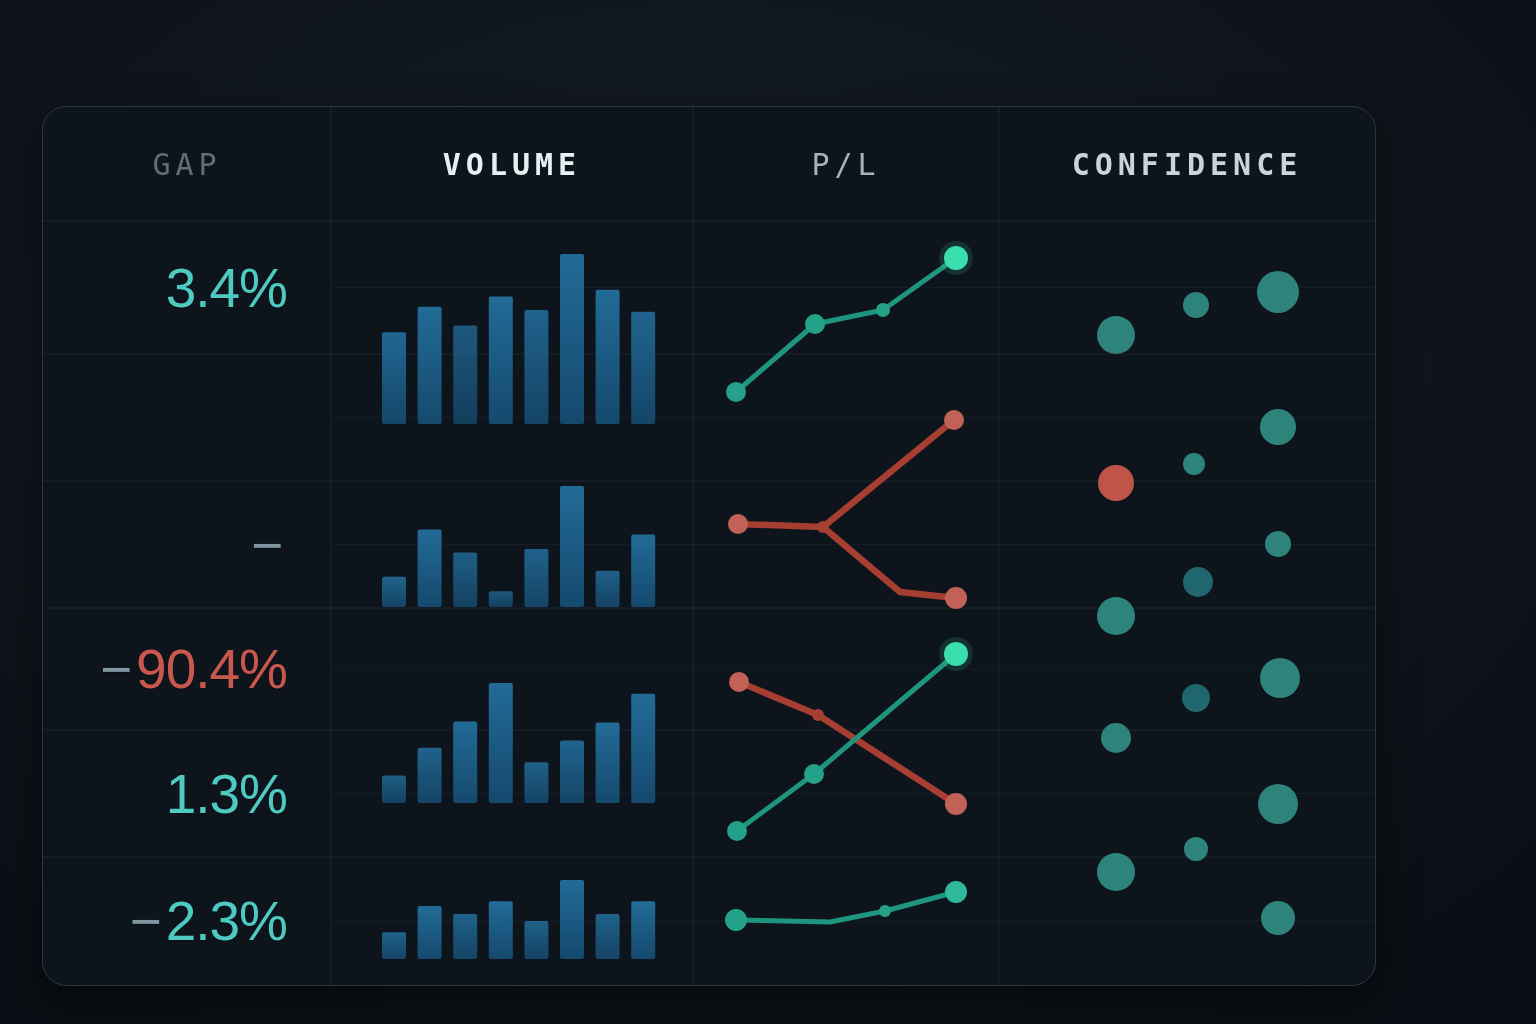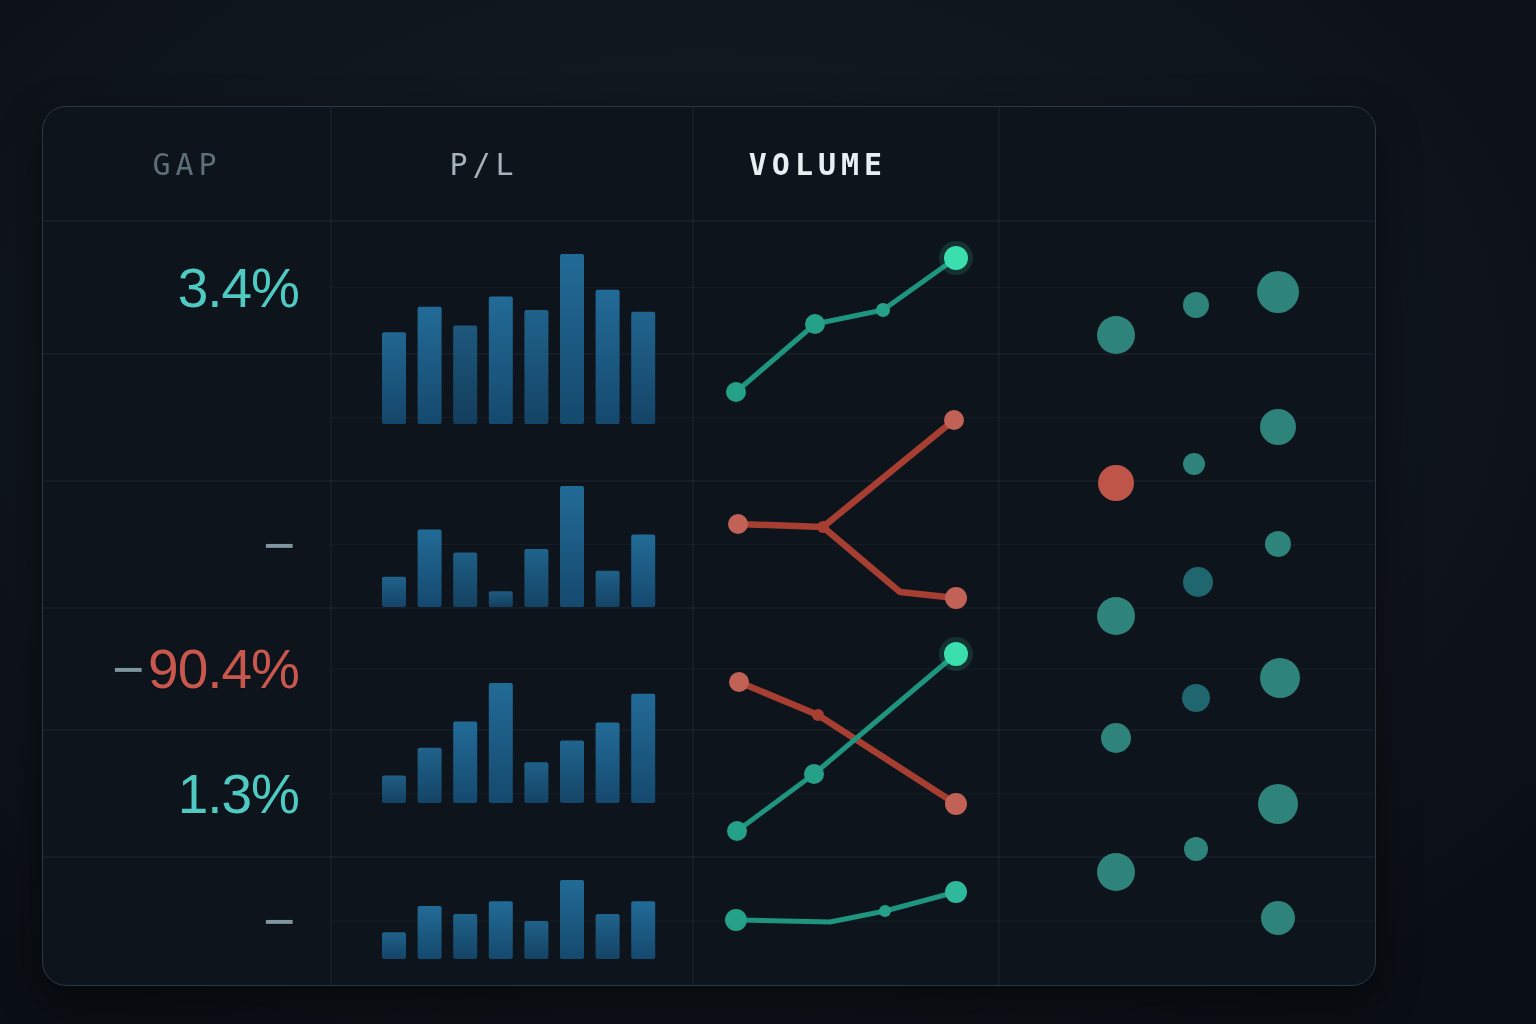--- a/index.html
+++ b/index.html
@@ -21,21 +21,21 @@
   .header{position:absolute;top:0;left:0;height:114px;display:flex}
   .hcell{
     display:flex;align-items:center;justify-content:center;
     font-family:"DejaVu Sans Mono", monospace;
     font-size:30px;letter-spacing:5px;
   }
   .h-gap{width:288px;color:#5f6e79;font-weight:400}
   .h-volume{width:362px;color:#e6eff1;font-weight:700}
   .h-pl{width:306px;color:#a6b3bb;font-weight:400}
   .h-confidence{width:376px;color:#c9d5d9;font-weight:700}
-  #gap-rows{position:absolute;left:12px;top:0;width:288px;height:878px}
+  #gap-rows{position:absolute;left:0;top:0;width:288px;height:878px}
   .gap-cell{
     position:absolute;left:0;width:288px;
     display:flex;align-items:center;justify-content:flex-end;
     padding-right:44px;box-sizing:border-box;
     font-family:"Liberation Sans", sans-serif;
     font-size:55px;letter-spacing:-1px;
     text-shadow:0 1px 0 rgba(0,0,0,.35);
   }
   .gap-cell.teal{color:#4fcac2}
   .gap-cell.red{color:#c8584e}
@@ -138,37 +138,39 @@
       <circle cx="1153" cy="591" r="14" fill="#20666e"></circle>
       <circle cx="1073" cy="631" r="15" fill="#2e837b"></circle>
       <circle cx="1235" cy="697" r="20" fill="#2e837b"></circle>
       <circle cx="1153" cy="742" r="12" fill="#2e837b"></circle>
       <circle cx="1073" cy="765" r="19" fill="#2e837b"></circle>
       <circle cx="1235" cy="811" r="17" fill="#2e837b"></circle>
     </svg>
 
   <div class="header">
     <div class="hcell h-gap">GAP</div>
+    <div class="hcell h-volume">VOLUME</div>
     <div class="hcell h-pl">P/L</div>
-    <div class="hcell h-volume">VOLUME</div>
+    <div class="hcell h-confidence">CONFIDENCE</div>
   </div>
 
   <div id="gap-rows">
       <div class="gap-cell teal" style="top: 114px; height: 133px;">
         <span class="sign"></span>
         <span>3.4%</span>
       </div>
       <div class="gap-cell red" style="top: 374px; height: 127px;">
         <span class="sign">−</span>
       </div>
       <div class="gap-cell red" style="top: 501px; height: 122px;">
         <span class="sign">−</span>
         <span>90.4%</span>
       </div>
       <div class="gap-cell teal" style="top: 623px; height: 127px; justify-content: flex-end;">
         <span class="sign"></span>
         <span>1.3%</span>
       </div>
       <div class="gap-cell teal" style="top: 750px; height: 128px;">
         <span class="sign">−</span>
+        <span>2.3%</span>
       </div>
     </div>
 </div>
 
 </body></html>

